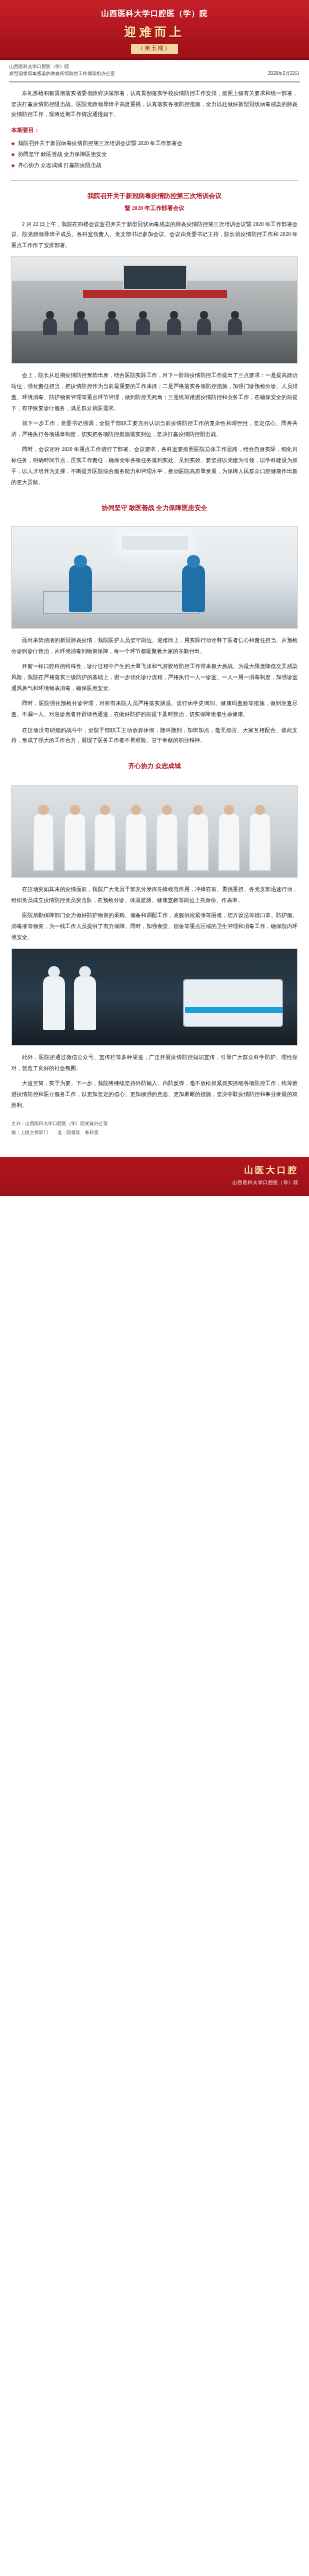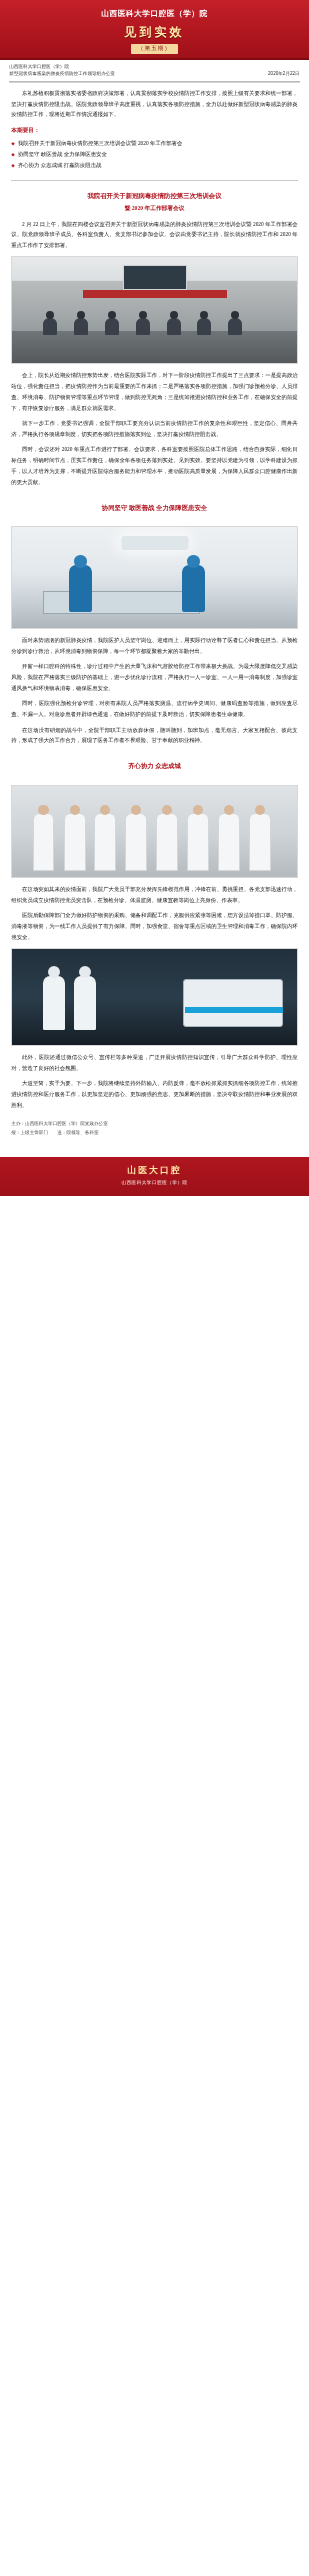--- a/index.html
+++ b/index.html
@@ -300,21 +300,21 @@
     width: 12.4px; height: 12.4px;
     border-radius: 50%;
     background: #e4eaee;
   }
   
   .footer {
     position: relative;
     margin-top: 11.3px;
     padding: 8.2px 10.3px 10.3px 10.3px;
     background: linear-gradient(180deg,#b0161f 0%, #9d1018 100%);
-    text-align: center;
+    text-align: right;
   }
   .footer-title {
     color: #ffe9a8;
     font-size: 8.8px;
     font-weight: bold;
     letter-spacing: 2.1px;
     font-family: "Liberation Serif", serif;
   }
   .footer-sub {
     color: #ffffff;
@@ -330,21 +330,21 @@
   }
   .foot-note span { display: block; }
 </style>
 </head>
 <body>
 
 <div class="page">
 
   <div class="masthead">
     <div class="mh-line1">山西医科大学口腔医（学）院</div>
-    <div class="mh-title">见到实效</div>
+    <div class="mh-title">迎难而上</div>
     <div><span class="mh-issue">（第五期）</span></div>
   </div>
 
   <div class="meta-row">
     <div class="meta-left">
       <span>山西医科大学口腔医（学）院</span>
       <span>新型冠状病毒感染的肺炎疫情防控工作领导组办公室</span>
     </div>
     <div class="meta-right">
       <span>2020年2月22日</span>

